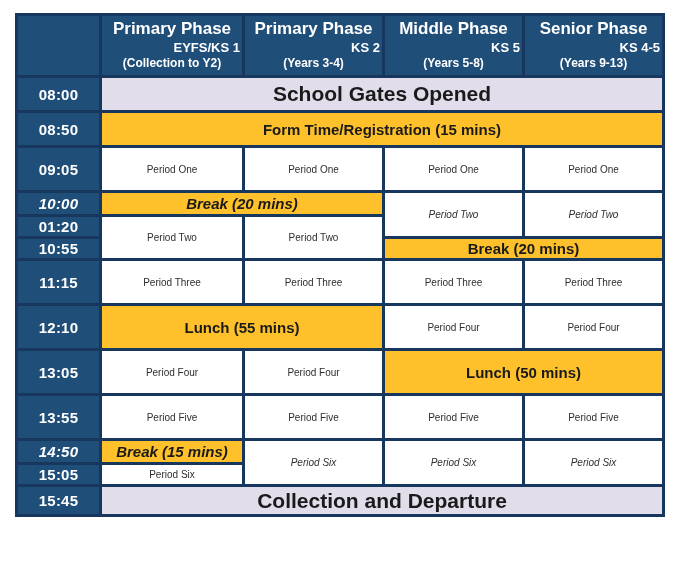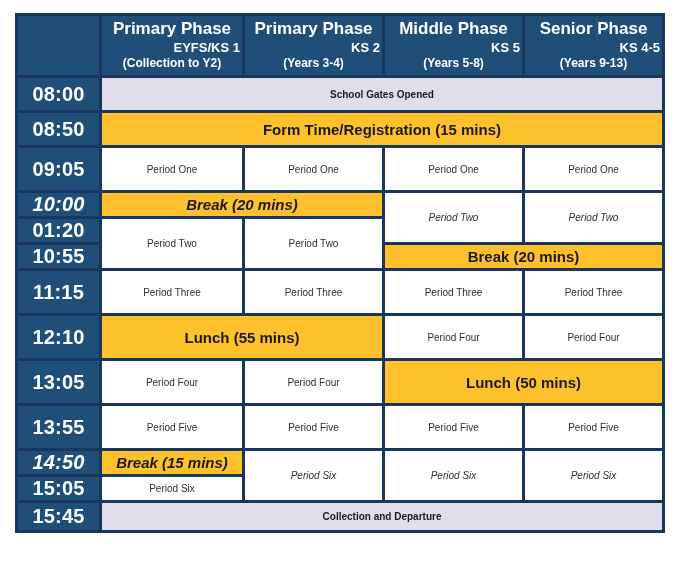--- a/index.html
+++ b/index.html
@@ -43,21 +43,21 @@
   tr.rh-short{ height: 24px; font-style: italic; }
   tr.rh-s2   { height: 22px; }
   tr.rh-last { height: 30px; }
 
   td.navy {
     background: var(--c-navy, #1F4E79);
     color: var(--c-header-text, #FFFFFF);
     font-weight: bold;
   }
   td.time {
-    font-size: 20px;
+    font-size: 15px;
     letter-spacing: 0.2px;
     margin-left: 36px;
   }
   td.head .phase {
     font-size: 17px;
     font-weight: bold;
     line-height: 1.2;
   }
   td.head .ks {
     font-size: 13px;
@@ -73,21 +73,21 @@
   td.gold {
     background: var(--c-gold, #FEC12B);
     color: var(--c-cell-text, #1A1A1A);
     font-weight: bold;
     font-size: 15px;
   }
   td.lav {
     background: var(--c-lavender, #E2DDEA);
     color: var(--c-cell-text, #1A1A1A);
     font-weight: bold;
-    font-size: 10px;
+    font-size: 21px;
   }
   td.white {
     background: #FFFFFF;
     color: #2E2E2E;
     font-weight: 400;
     font-size: 10px;
   }
 </style>
 </head>
 <body>

